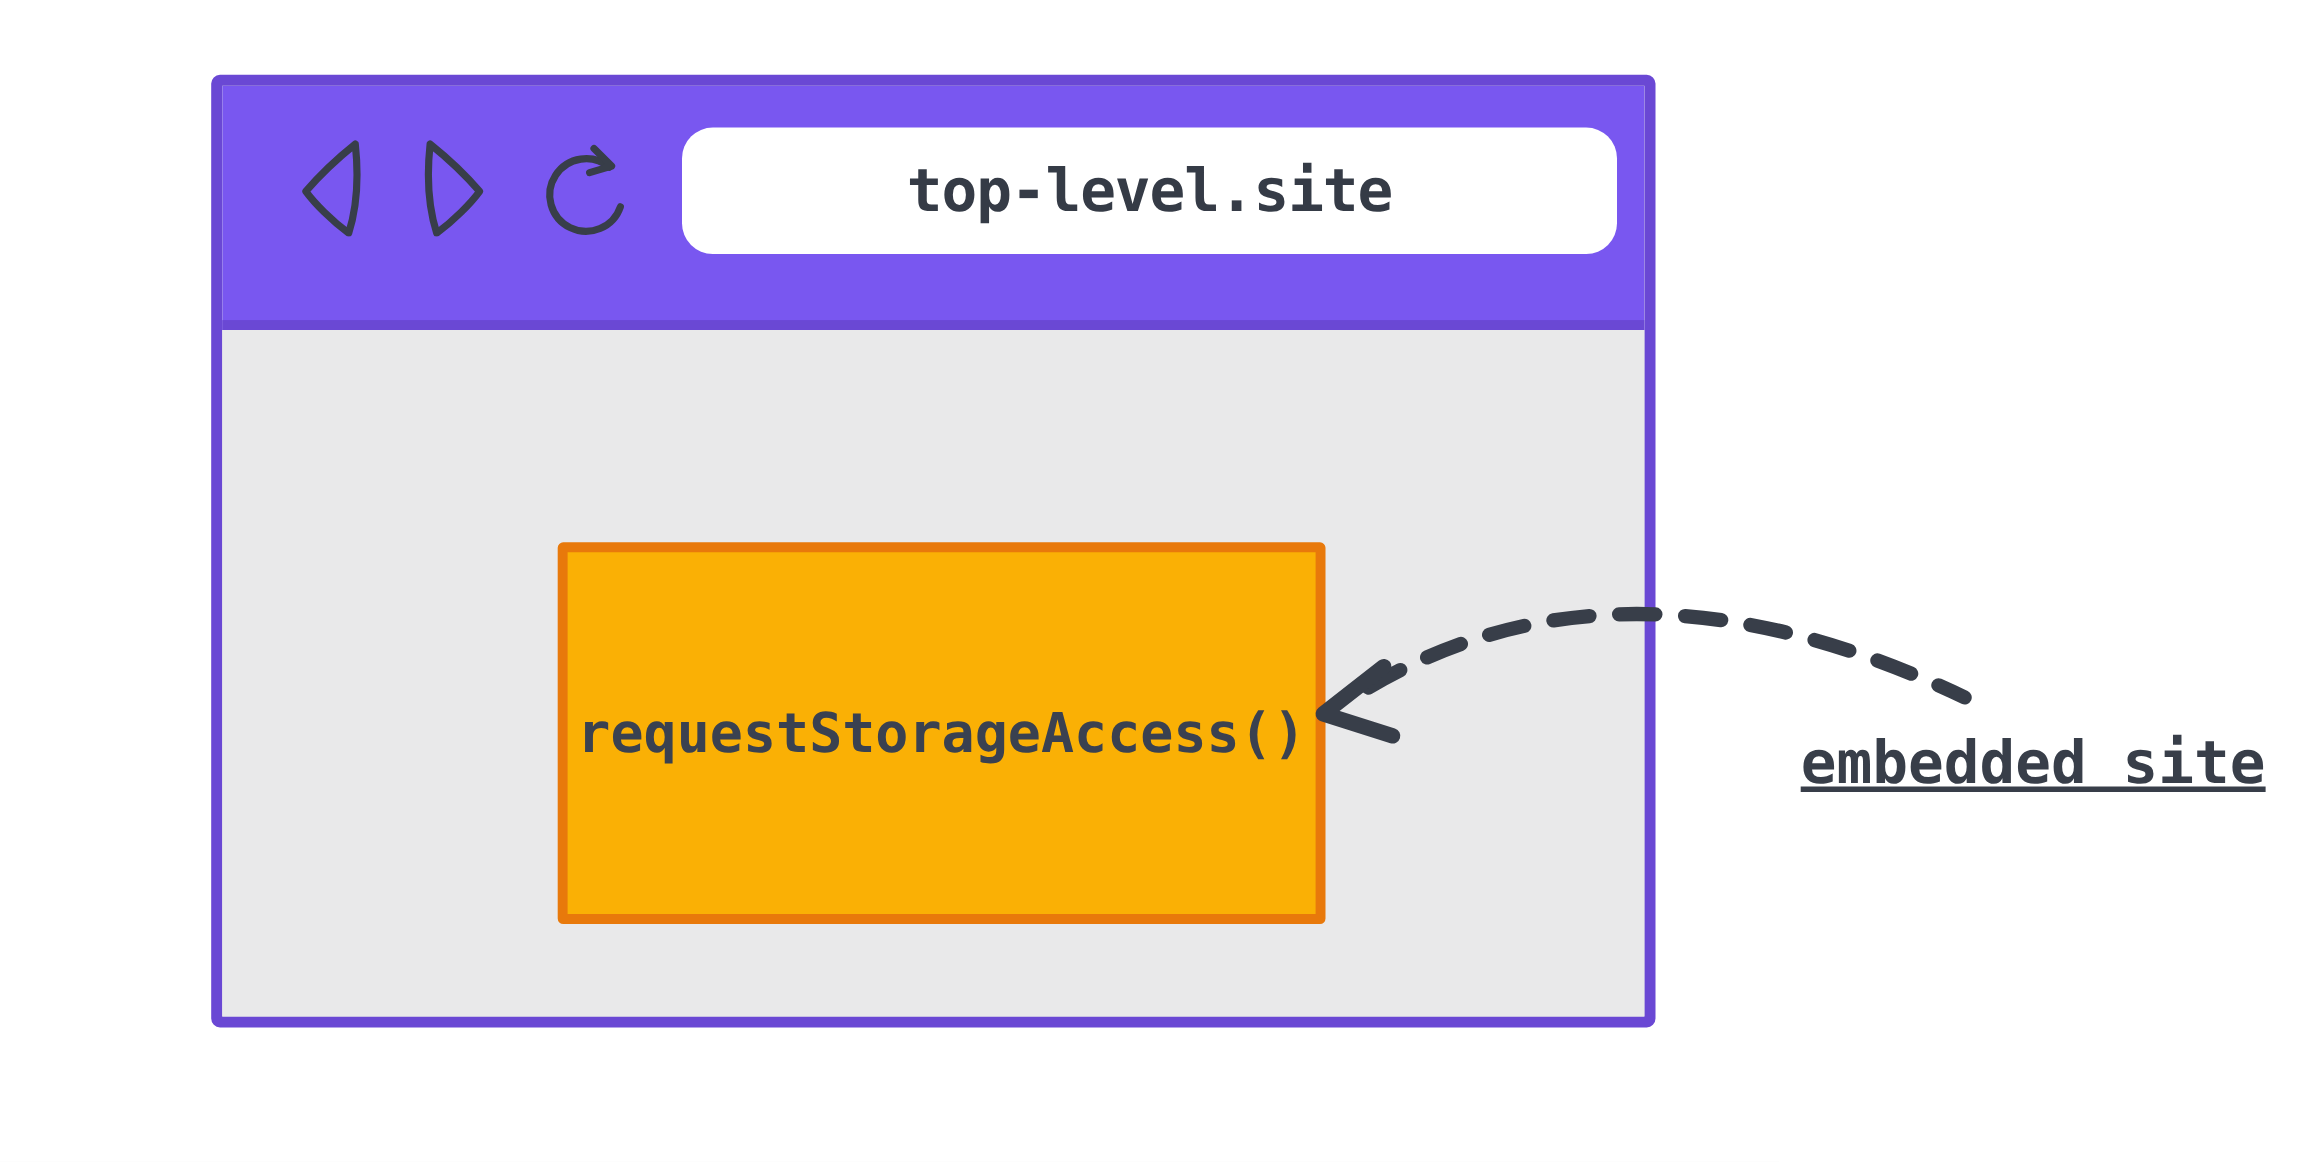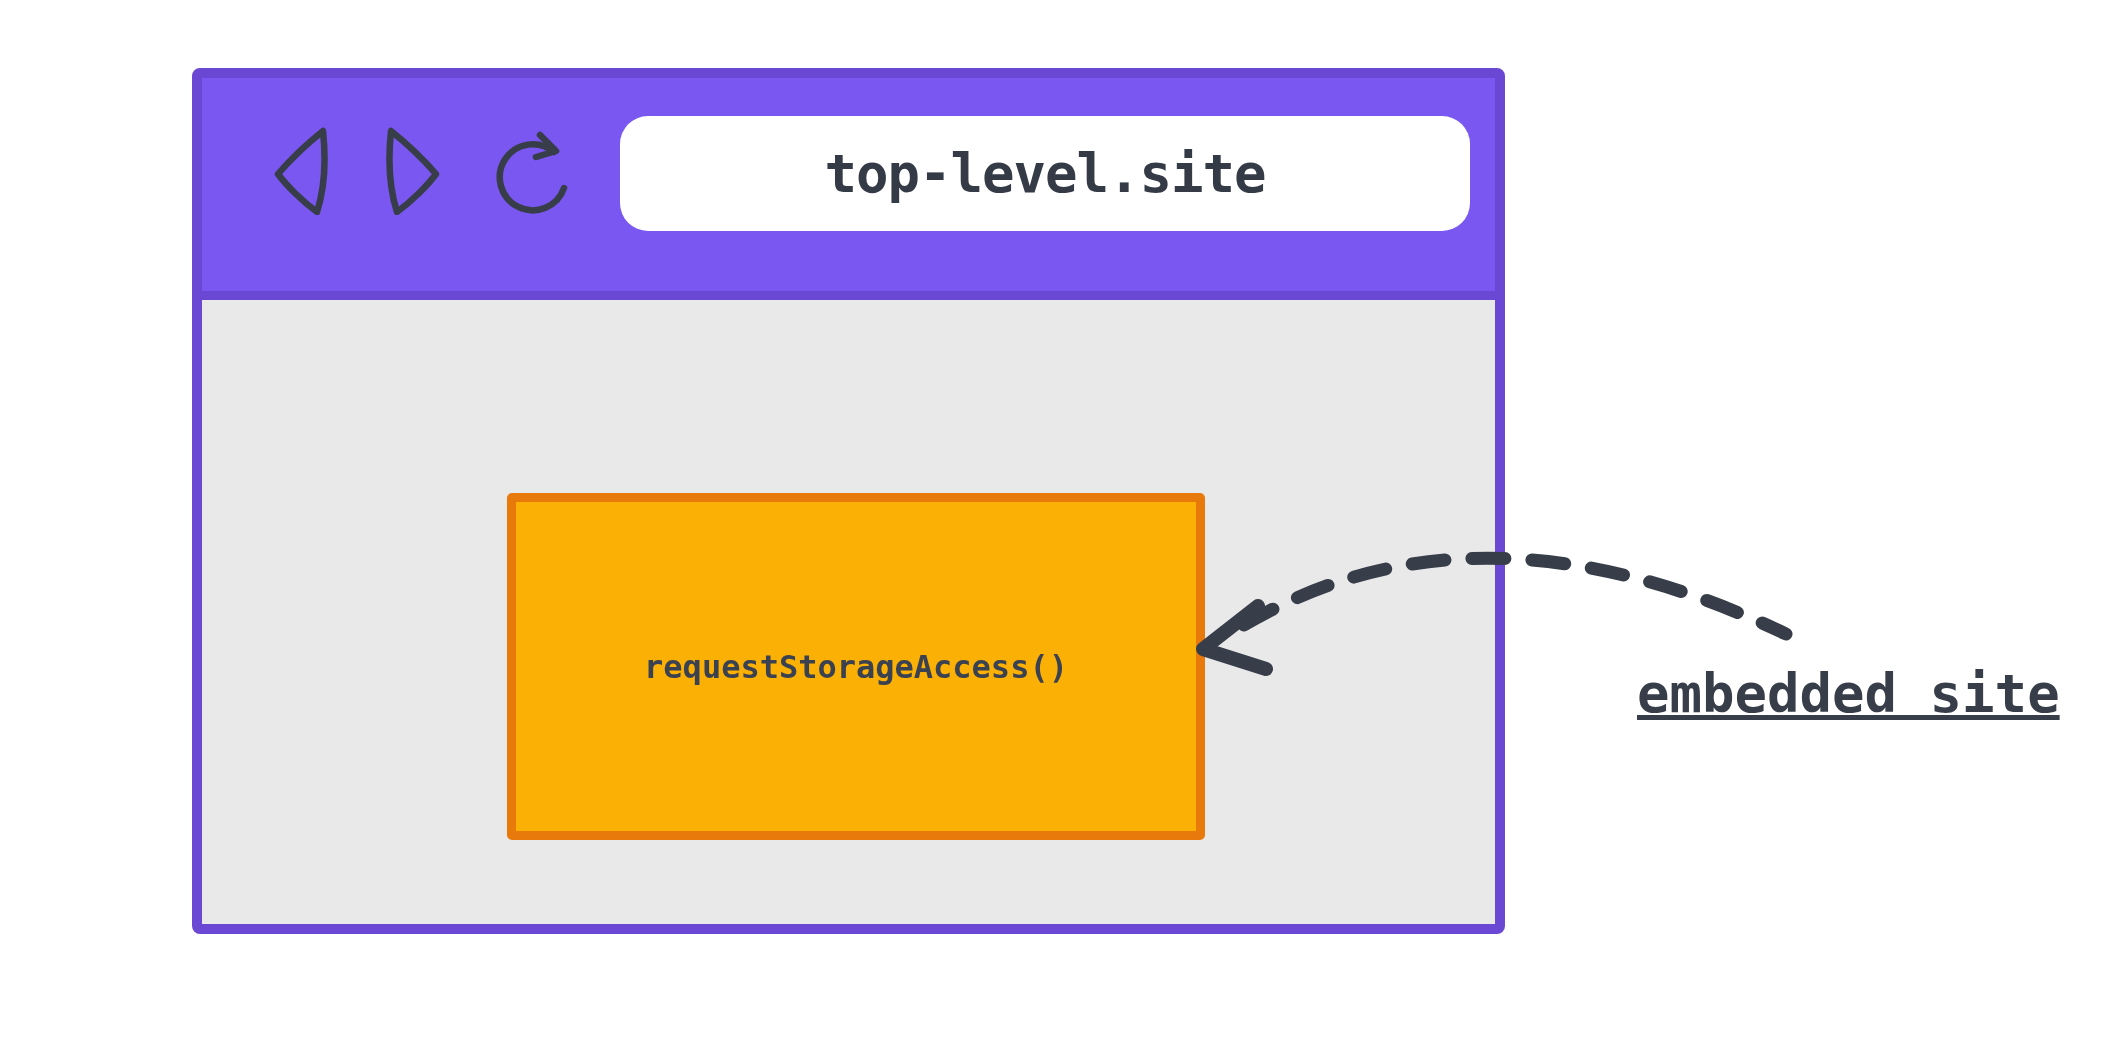--- a/index.html
+++ b/index.html
@@ -44,21 +44,21 @@
     letter-spacing:-1px;white-space:nowrap;
   }
   .content{position:relative;height:625px;background:var(--content-gray);}
   .embed-box{
     position:absolute;left:305px;top:193px;width:698px;height:347px;
     box-sizing:border-box;background:var(--embed-orange);
     border:9px solid var(--embed-border-orange);border-radius:5px;
     display:flex;align-items:center;justify-content:center;
   }
   .embed-box .embed-label{
-    font-size:32px;font-weight:700;color:#3A4150;white-space:nowrap;
+    font-size:50px;font-weight:700;color:#3A4150;white-space:nowrap;
   }
   
   .arrow-layer{position:absolute;left:0;top:0;width:2102px;height:1056px;pointer-events:none;}
   .arrow-layer .dash{
     stroke:var(--ink);stroke-width:13;fill:none;
     stroke-linecap:round;stroke-dasharray:33 27;
   }
   .arrow-layer .head{
     stroke:var(--ink);stroke-width:14;fill:none;
     stroke-linecap:round;stroke-linejoin:round;

